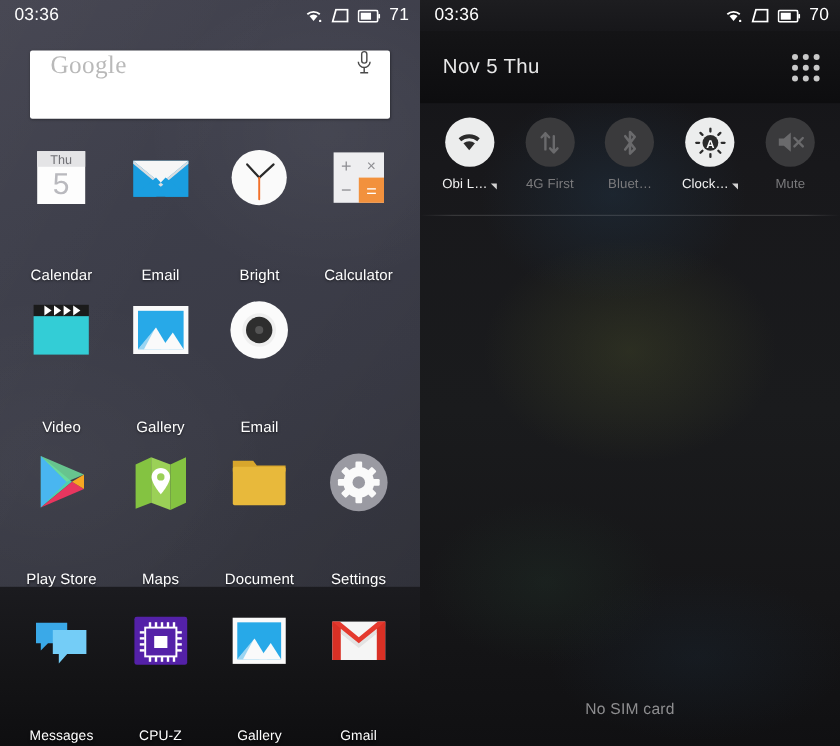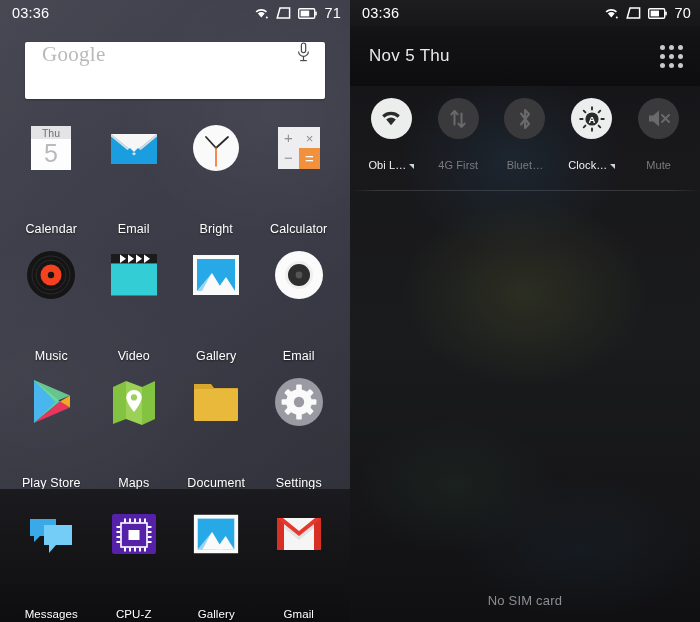--- a/index.html
+++ b/index.html
@@ -90,31 +90,31 @@
   .shade-date { color:#e9e9e9; font-size:17px; letter-spacing:.3px; }
   .grid-dots { margin-left:auto; display:grid; grid-template-columns:repeat(3,5px);
                grid-auto-rows:5px; gap:4px; }
   .grid-dots i { display:block; width:5px; height:5px; border-radius:50%; background:#c9c9c9; }
 
   .toggles { position:relative; z-index:3; display:flex; padding:12px 8px 0 8px; }
   .tg { width:66.8px; display:flex; flex-direction:column; align-items:center; }
   .tg-circle { width:41px; height:41px; border-radius:50%; display:flex; align-items:center; justify-content:center; }
   .tg-circle.on { background:#eceded; }
   .tg-circle.off { background:#3a3a3c; }
-  .tg-row { margin-top:20px; display:flex; align-items:flex-end; gap:3px; }
+  .tg-row { margin-top:9px; display:flex; align-items:flex-end; gap:3px; }
   .tg-lbl { font-size:11px; letter-spacing:.1px; }
   .tg-lbl.on { color:#f2f2f2; }
   .tg-lbl.off { color:#7b7b7d; }
   .caret { width:0;height:0;border-left:5px solid transparent;border-top:5px solid #d2d2d2;
            margin-bottom:2px; }
 
   .divider { position:relative; z-index:3; margin-top:19px; height:1px;
              background:linear-gradient(90deg,rgba(255,255,255,0) 0%,rgba(255,255,255,.13) 8%,rgba(255,255,255,.13) 92%,rgba(255,255,255,0) 100%); }
 
-  .nosim { position:absolute; z-index:3; left:0; right:0; bottom:14px; text-align:center;
+  .nosim { position:absolute; z-index:3; left:0; right:0; bottom:24px; text-align:center;
            color:#8e8e90; font-size:13px; letter-spacing:.2px; }
 </style>
 </head>
 <body>
 
 <div class="screen">
 
   <div class="home">
 
     <div class="statusbar">
@@ -206,32 +206,20 @@
               <text x="36.5" y="20.5" font-family="Liberation Sans, sans-serif" font-size="13" fill="#8e8e93" text-anchor="middle">×</text>
               <text x="15.5" y="41" font-family="Liberation Sans, sans-serif" font-size="15" fill="#8e8e93" text-anchor="middle">−</text>
               <text x="36.5" y="42" font-family="Liberation Sans, sans-serif" font-size="15" fill="#ffffff" text-anchor="middle">=</text>
             </svg>
           </div>
           <div class="lbl">Calculator</div>
         </div>
       </div>
 
       <div class="row">
-        <div class="cell">
-          <div class="ico">
-            <svg width="52" height="52" viewBox="0 0 52 52">
-              <circle cx="26" cy="26" r="24" fill="#151515"></circle>
-              <circle cx="26" cy="26" r="19" fill="none" stroke="#2b2b2b" stroke-width="1"></circle>
-              <circle cx="26" cy="26" r="15" fill="none" stroke="#2b2b2b" stroke-width="1"></circle>
-              <circle cx="26" cy="26" r="10.5" fill="#f4411f"></circle>
-              <circle cx="26" cy="26" r="3.2" fill="#151515"></circle>
-            </svg>
-          </div>
-          <div class="lbl">Music</div>
-        </div>
 
         <div class="cell">
           <div class="ico">
             <svg width="52" height="52" viewBox="0 0 52 52">
               <rect x="3" y="5" width="46" height="9.5" fill="#1b1b1b"></rect>
               <path d="M12 5.6 18 9.7 12 13.9z" fill="#fff"></path>
               <path d="M20 5.6 26 9.7 20 13.9z" fill="#fff"></path>
               <path d="M28 5.6 34 9.7 28 13.9z" fill="#fff"></path>
               <path d="M36 5.6 42 9.7 36 13.9z" fill="#fff"></path>
               <rect x="3" y="14.5" width="46" height="32" fill="#33cdd6"></rect>

